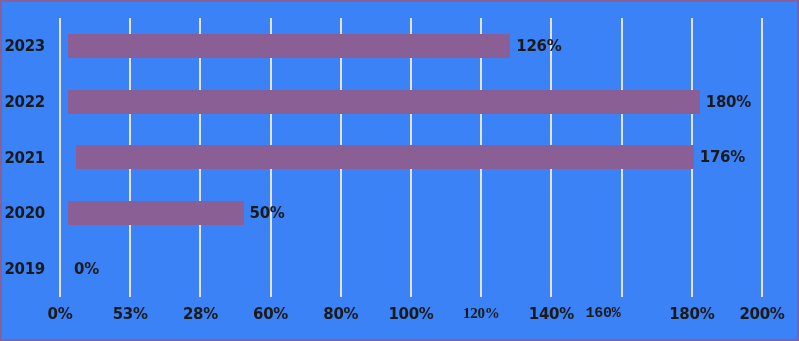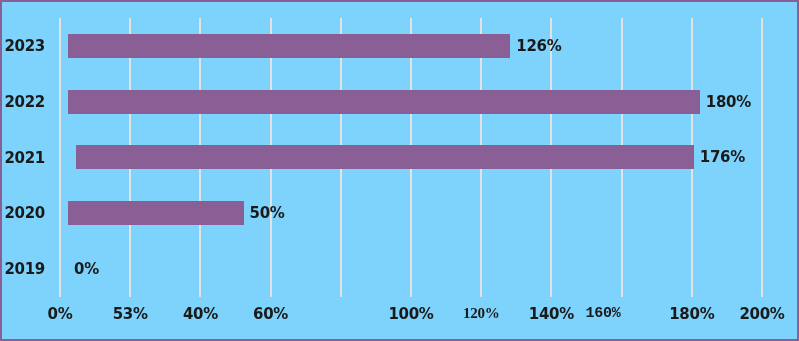--- a/index.html
+++ b/index.html
@@ -9,21 +9,21 @@
   }
   body {
     font-family: "DejaVu Sans", sans-serif;
   }
 
   #figure {
     position: relative;
     width: 799px;
     height: 341px;
     box-sizing: border-box;
-    background: #7dd3fc;
+    background: #3b82f6;
     border: 2px solid #8A5F96;
     overflow: hidden;
   }
 
   
   #plot {
     position: absolute;
     left: 58px;
     top: 16px;
     width: 702px;   
@@ -136,21 +136,22 @@
     <div class="bar-row" style="top: 183.4px; left: 58px; width: 660px;">
       <div class="bar" style="width: 175.5px; background: rgb(138, 95, 150);"></div>
       <div class="bar-value" style="left: 175.5px;">50%</div>
     </div>
     <div class="ytick" style="top: 267.1px;">2019</div>
     <div class="bar-row" style="top: 239.2px; left: 58px; width: 702px;">
       <div class="bar-value" style="left: 0px;">0%</div>
     </div>
     <div class="xtick" style="left: 58px;">0%</div>
     <div class="xtick" style="left: 128.2px;">53%</div>
-    <div class="xtick" style="left: 198.4px;">40%</div>
+    <div class="xtick" style="left: 198.4px;">28%</div>
     <div class="xtick" style="left: 268.6px;">60%</div>
+    <div class="xtick" style="left: 338.8px;">80%</div>
     <div class="xtick" style="left: 409px;">100%</div>
     <div class="xtick" style="left: 479.2px; font-family: Liberation Serif, serif;">120%</div>
     <div class="xtick" style="left: 549.4px;">140%</div>
     <div class="xtick" style="left: 601px; font-family: Liberation Mono, monospace;">160%</div>
     <div class="xtick" style="left: 689.8px;">180%</div>
     <div class="xtick" style="left: 760px;">200%</div>
   </div>
 
 </body></html>

